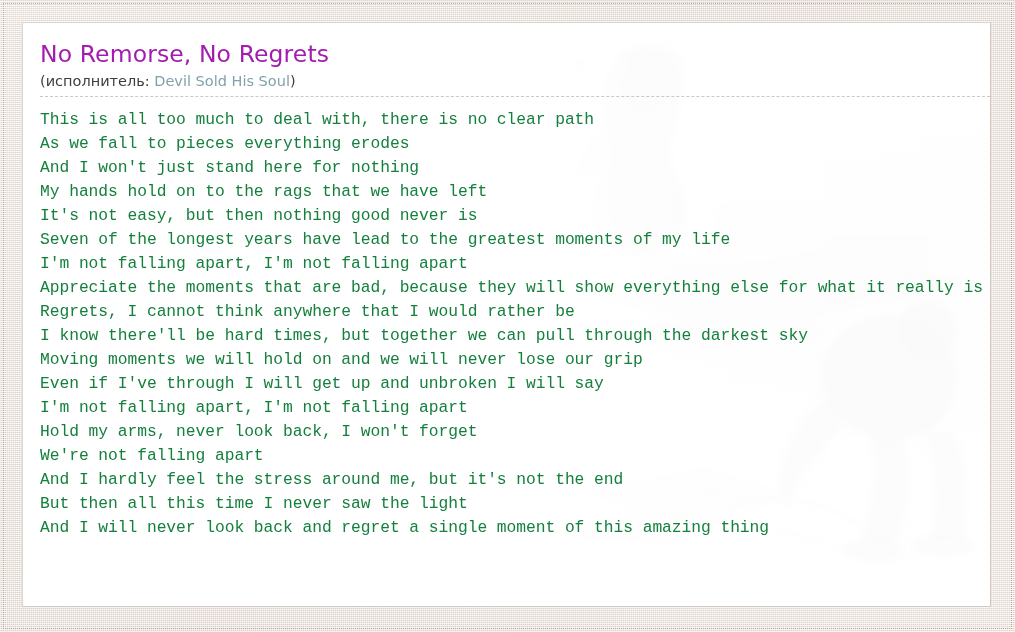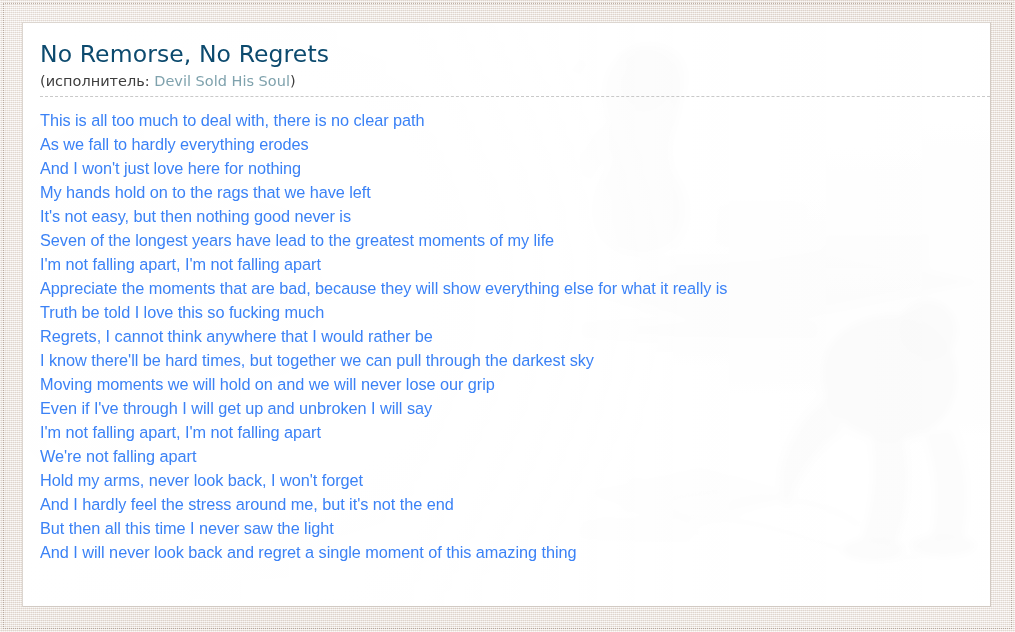--- a/index.html
+++ b/index.html
@@ -85,21 +85,21 @@
     padding: 16px 0 0 17px;
   }
 
   
   #song-title {
     margin: 0;
     font-family: "DejaVu Sans", sans-serif;
     font-size: 23.5px;
     font-weight: 400;
     line-height: 30px;
-    color: #0c4a6e;
+    color: #a21caf;
     letter-spacing: 0.1px;
     white-space: nowrap;
   }
 
   #artist-line {
     margin: 2px 0 0 0;
     font-size: 14.5px;
     line-height: 20px;
     color: #3d3d3d;
     white-space: nowrap;
@@ -118,24 +118,24 @@
     border: 0;
     border-top: 1px dashed #c9c9c9;
   }
 
   
   #lyrics-body {
     margin-top: 11px;
     width: 975px;
   }
   .lyric-line {
-    font-family: Liberation Sans, sans-serif;
+    font-family: Liberation Mono, monospace;
     font-size: 16.3px;
     line-height: 24px;
-    color: #3b82f6;
+    color: #15803d;
     white-space: nowrap;
     letter-spacing: -0.05px;
   }
 </style>
 </head>
 <body>
 
 <div id="page-frame">
   <div id="frame-outline"></div>
 
@@ -229,35 +229,34 @@
     <div id="sheet-inner">
 
       <h1 id="song-title">No Remorse, No Regrets</h1>
 
       <div id="artist-line"><span>(исполнитель: </span><a id="artist-link" href="#">Devil Sold His Soul</a><span>)</span></div>
 
       <hr id="header-rule">
 
       <div id="lyrics-body">
         <div class="lyric-line">This is all too much to deal with, there is no clear path</div>
-        <div class="lyric-line">As we fall to hardly everything erodes</div>
-        <div class="lyric-line">And I won't just love here for nothing</div>
+        <div class="lyric-line">As we fall to pieces everything erodes</div>
+        <div class="lyric-line">And I won't just stand here for nothing</div>
         <div class="lyric-line">My hands hold on to the rags that we have left</div>
         <div class="lyric-line">It's not easy, but then nothing good never is</div>
         <div class="lyric-line">Seven of the longest years have lead to the greatest moments of my life</div>
         <div class="lyric-line">I'm not falling apart, I'm not falling apart</div>
         <div class="lyric-line">Appreciate the moments that are bad, because they will show everything else for what it really is</div>
-        <div class="lyric-line">Truth be told I love this so fucking much</div>
         <div class="lyric-line">Regrets, I cannot think anywhere that I would rather be</div>
         <div class="lyric-line">I know there'll be hard times, but together we can pull through the darkest sky</div>
         <div class="lyric-line">Moving moments we will hold on and we will never lose our grip</div>
         <div class="lyric-line">Even if I've through I will get up and unbroken I will say</div>
         <div class="lyric-line">I'm not falling apart, I'm not falling apart</div>
+        <div class="lyric-line">Hold my arms, never look back, I won't forget</div>
         <div class="lyric-line">We're not falling apart</div>
-        <div class="lyric-line">Hold my arms, never look back, I won't forget</div>
         <div class="lyric-line">And I hardly feel the stress around me, but it's not the end</div>
         <div class="lyric-line">But then all this time I never saw the light</div>
         <div class="lyric-line">And I will never look back and regret a single moment of this amazing thing</div>
       </div>
 
     </div>
   </div>
 </div>
 
 </body></html>

